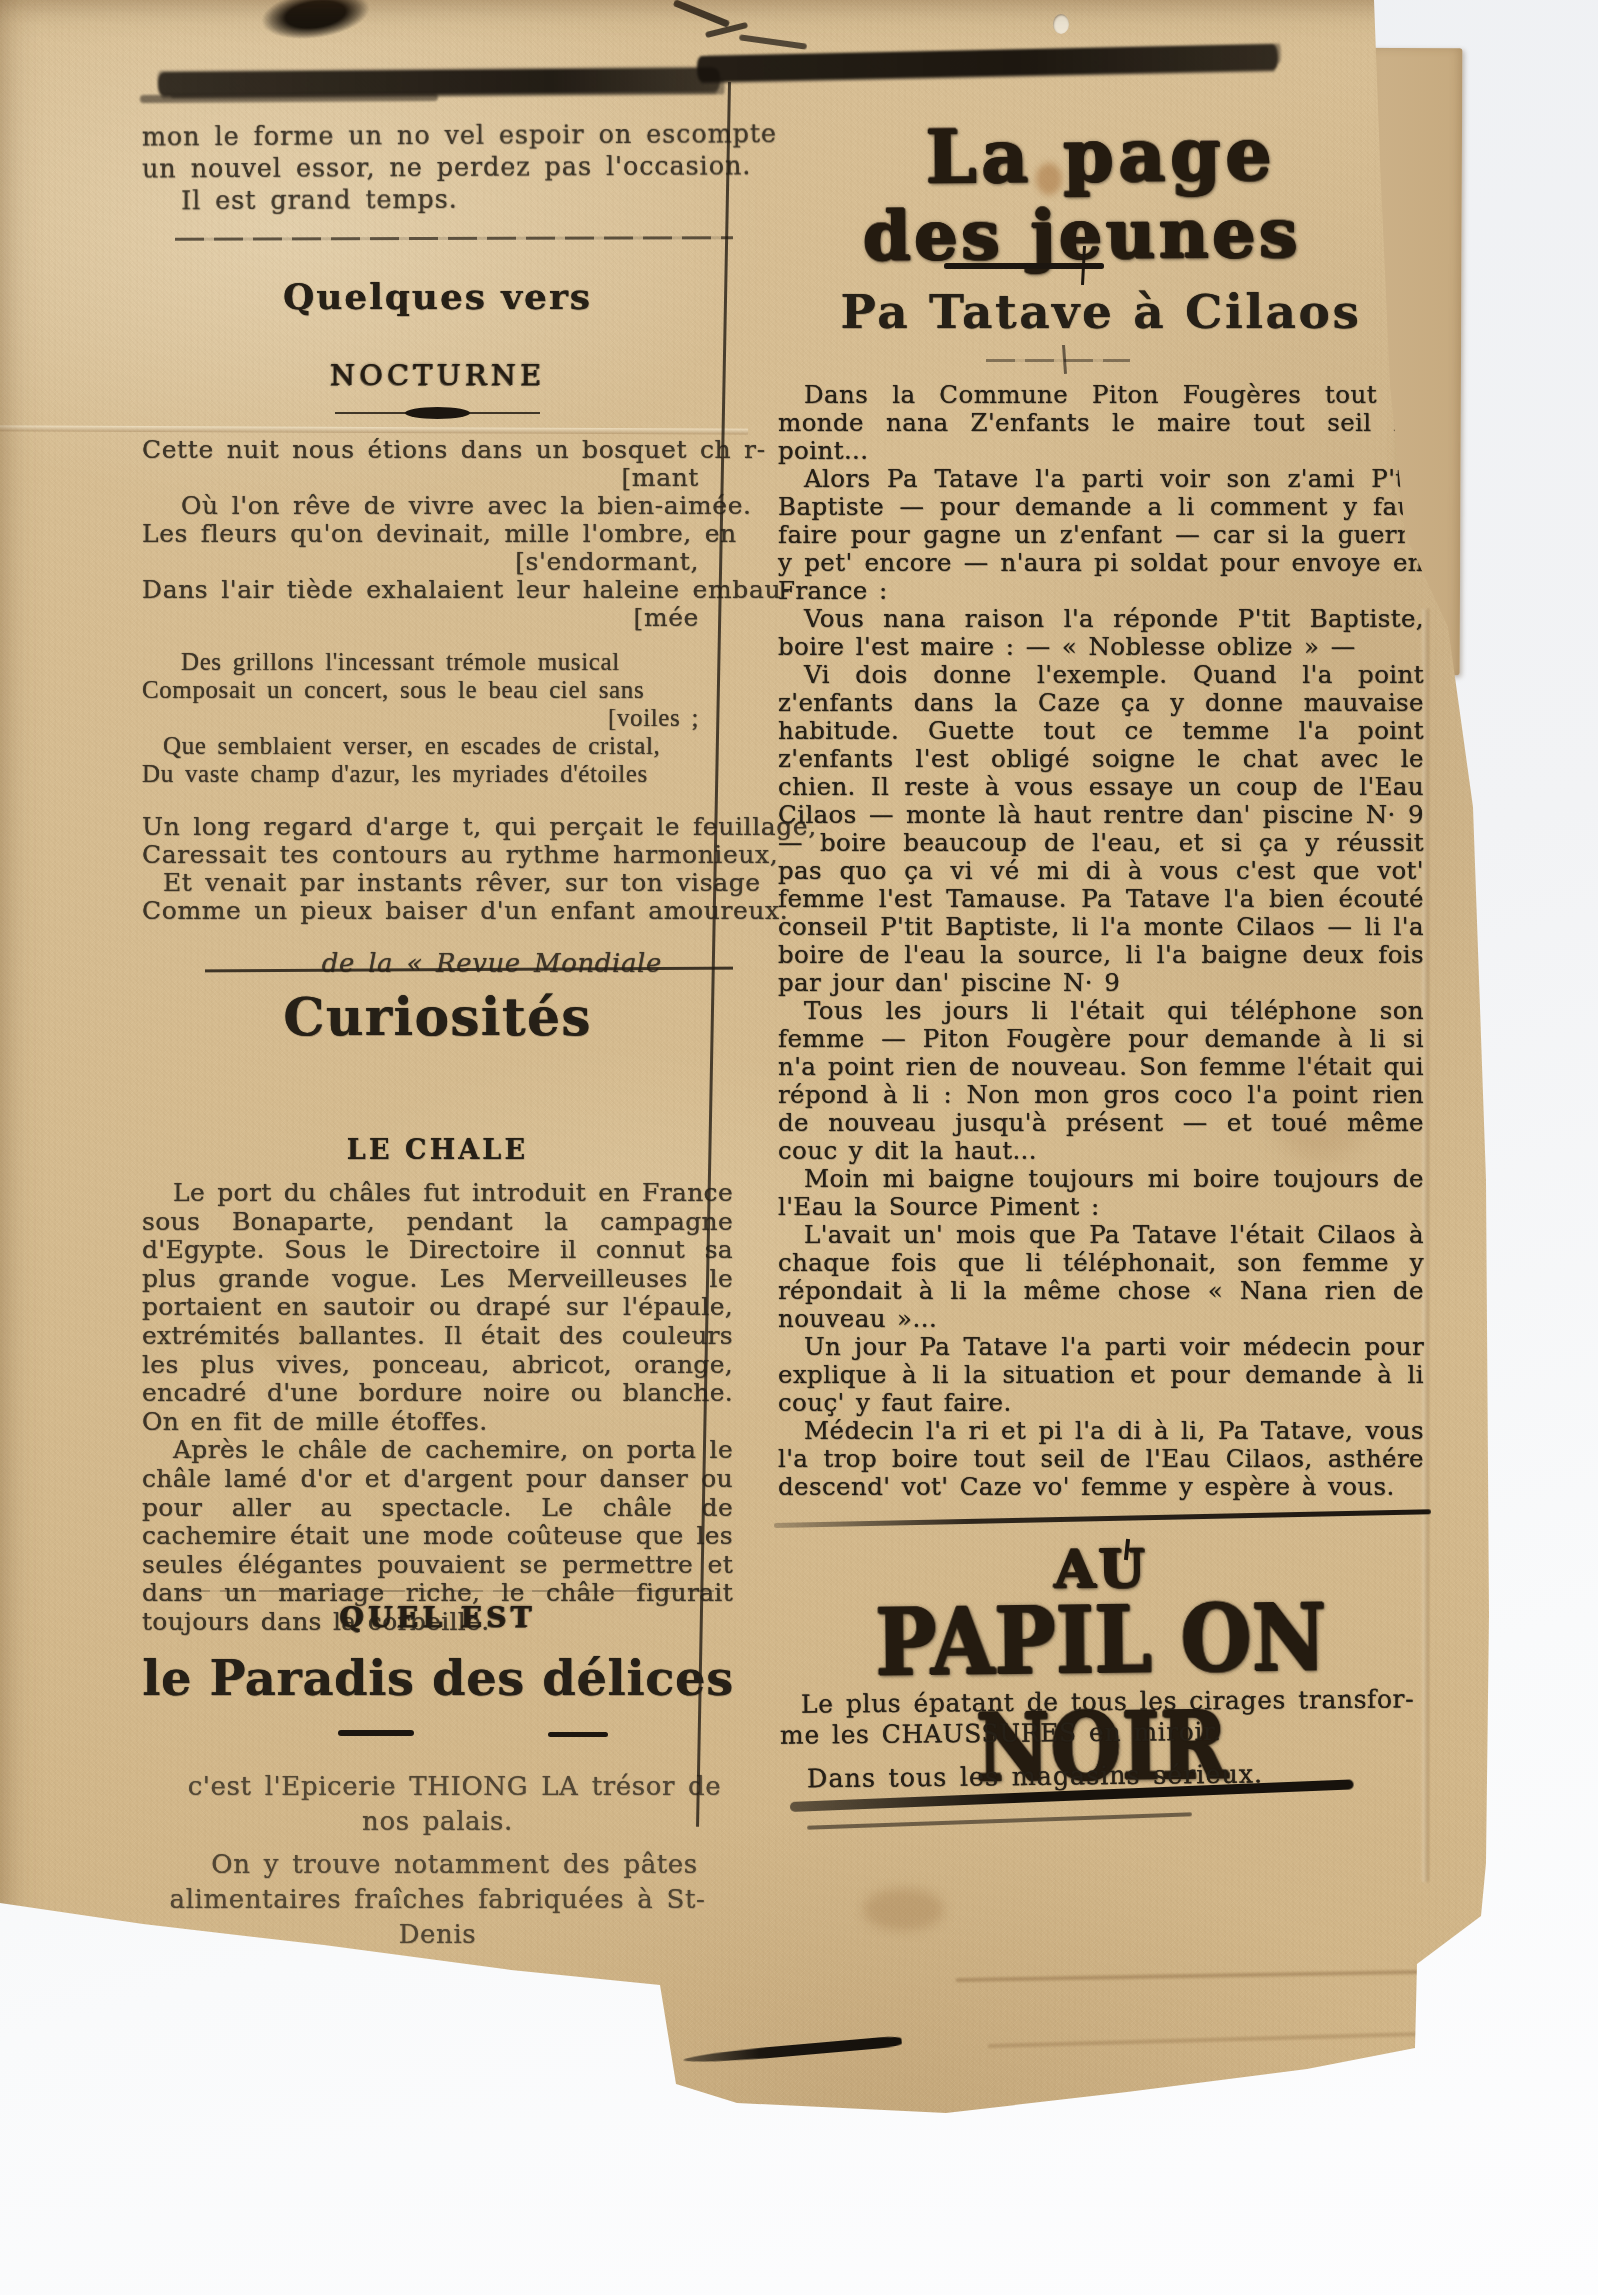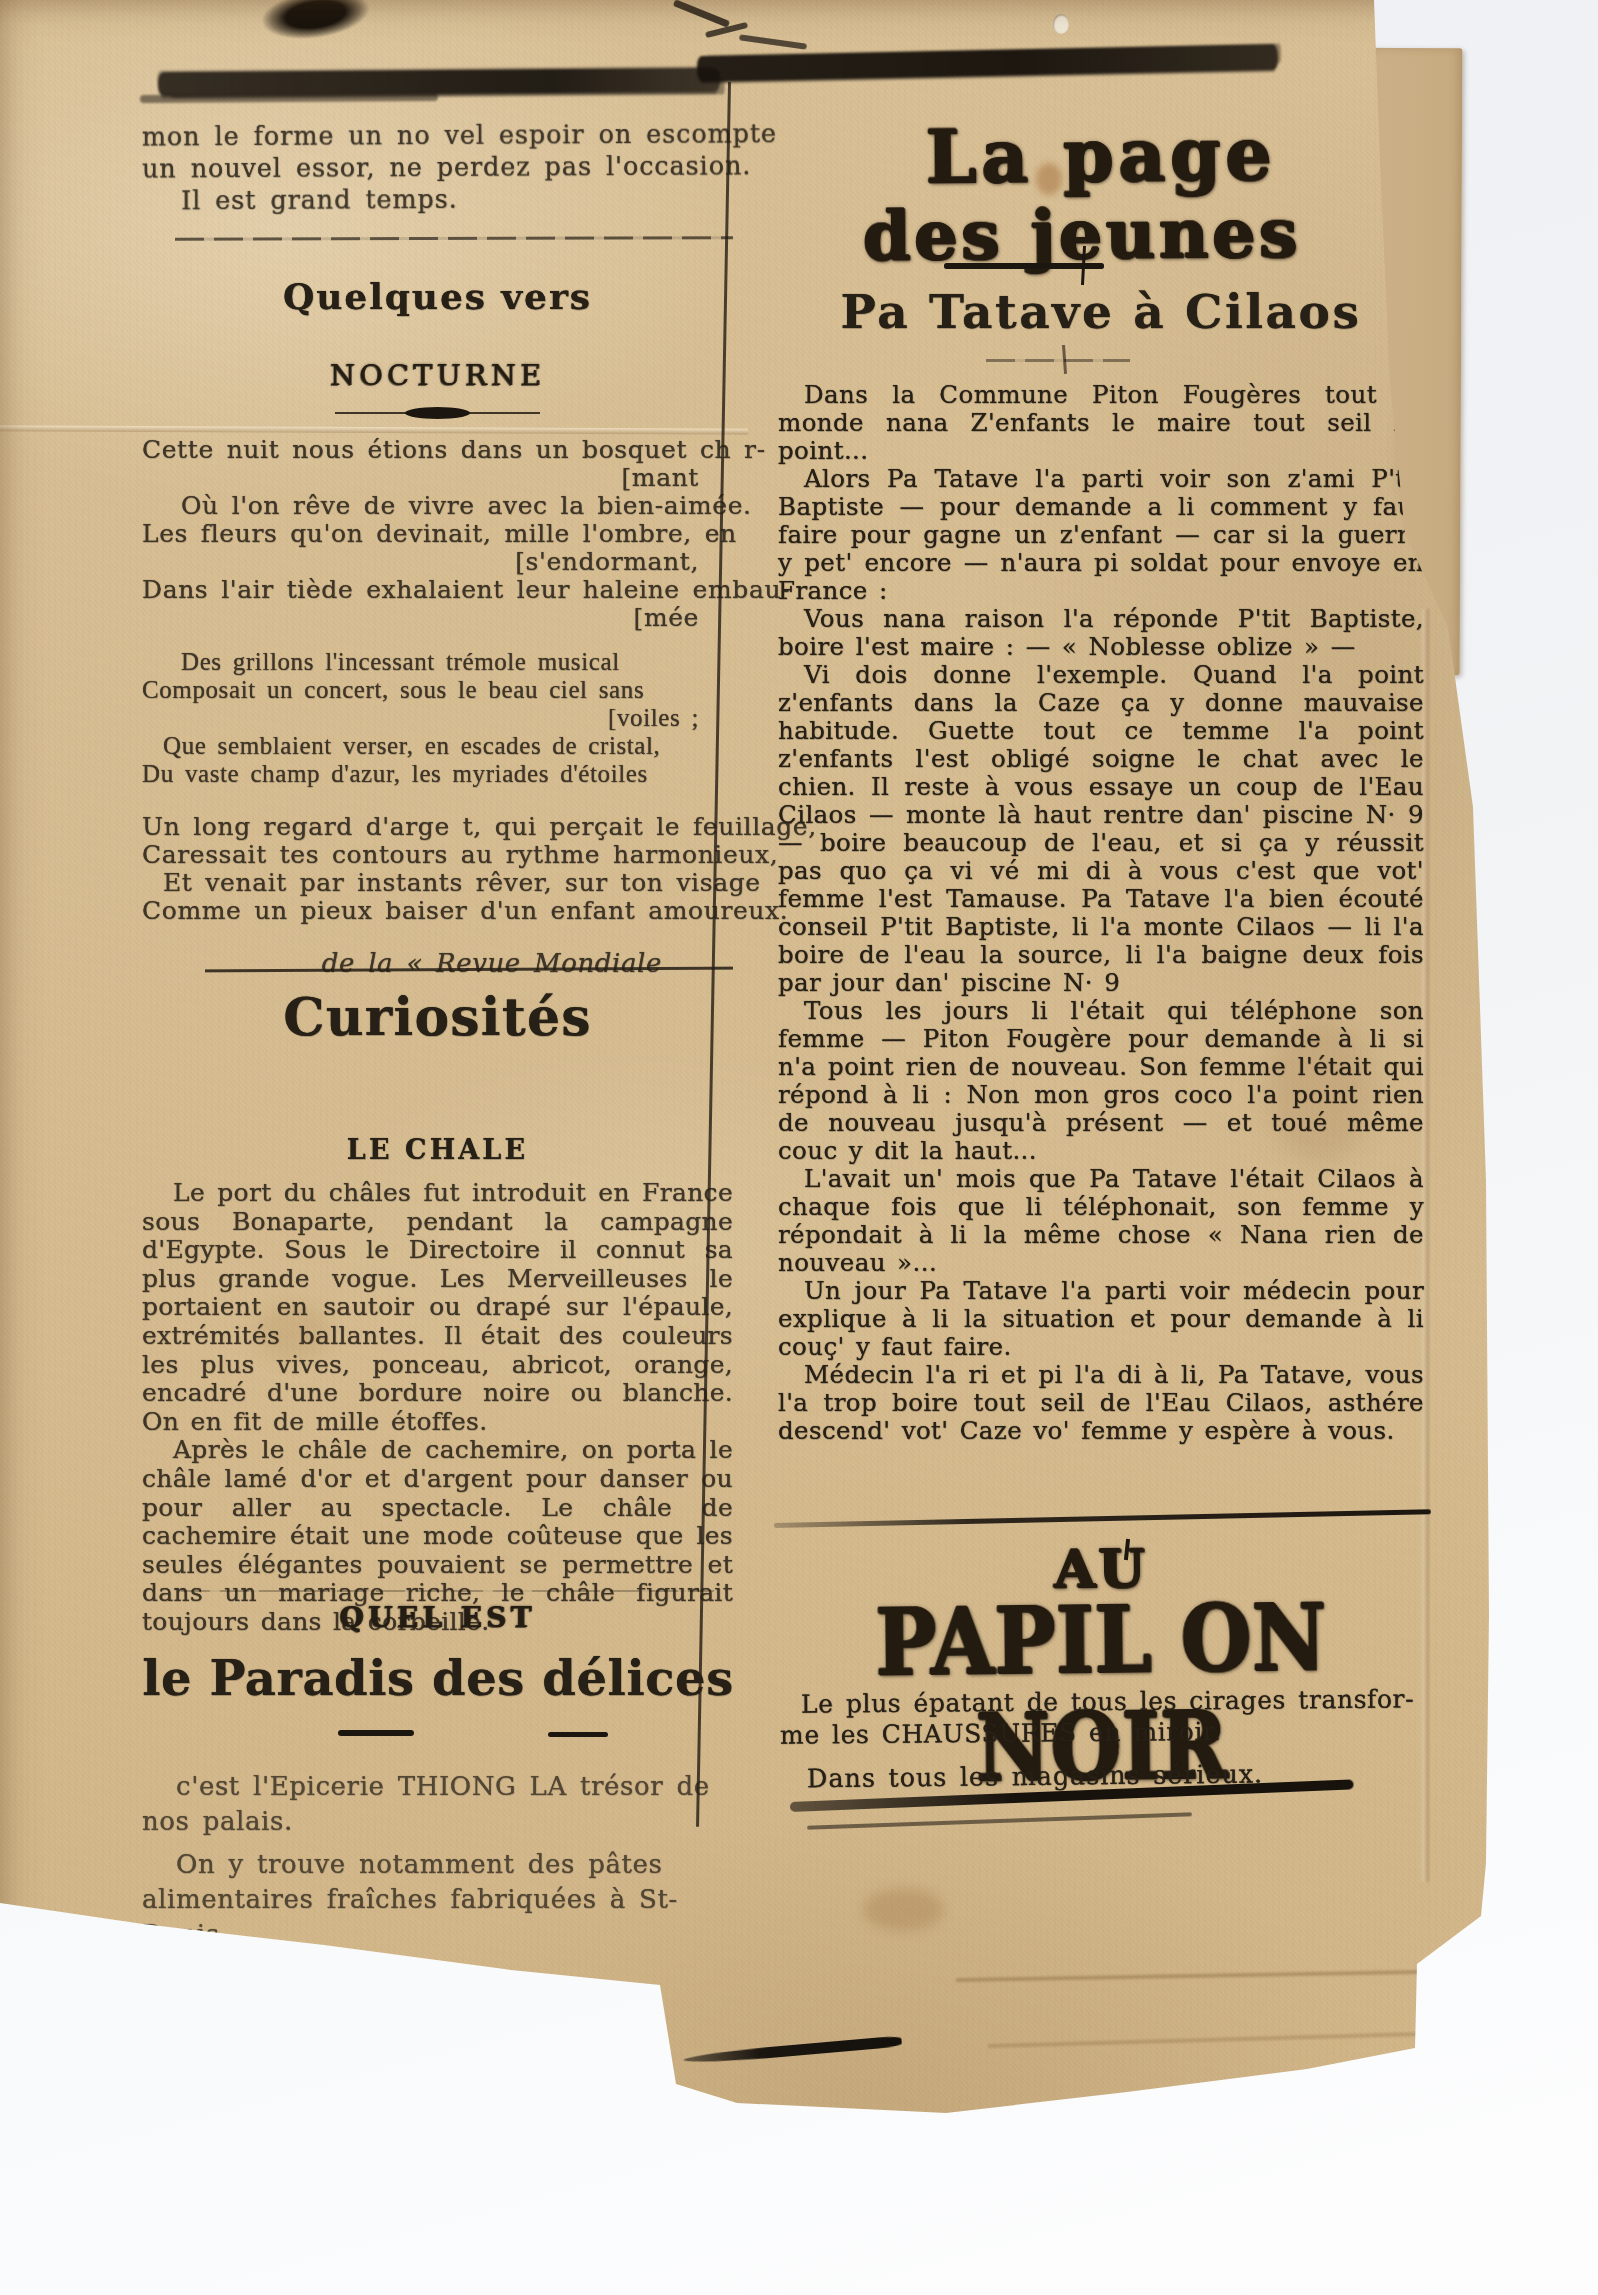--- a/index.html
+++ b/index.html
@@ -53,21 +53,21 @@
   .jc{text-align:justify;}
   .smudge{text-shadow:0.9px 0 0 rgba(30,23,14,.75),-0.6px 0.6px 0 rgba(30,23,14,.55),0 0 2.5px rgba(30,23,14,.65);}
   .fat{color:#241b10;font-weight:bold;
     text-shadow:1.2px 0 0 #241b10,-1.2px 0 0 #241b10,0 1.2px 0 #241b10,0 -1.2px 0 #241b10,
       1.2px 1.2px 0 #241b10,-0.6px -0.6px 0 #241b10,1.9px 1.9px 3.1px rgba(27,20,12,.45),0 0 4.3px rgba(27,20,12,.5);
     filter:blur(0.2px);}
   .pline{white-space:nowrap;}
   .pr{text-align:right;padding-right:34px;}
   .pi1{padding-left:39px;}
   .pi2{padding-left:21px;}
-  p{margin:0;}
+  p{margin:0;text-align:center;}
   
   .rule{position:absolute;background:#241d14;}
   .brokenrule{position:absolute;height:2.5px;
     background:repeating-linear-gradient(90deg,rgba(32,25,16,.85) 0 28.6px,rgba(32,25,16,.18) 28.6px 39px);}
   .mark{position:absolute;background:#1c1610;}
   .stain{position:absolute;border-radius:50%;pointer-events:none;}
   .crease{position:absolute;pointer-events:none;}
 </style>
 </head>
 <body>
@@ -171,20 +171,21 @@
     <div class="t ink ctr" style="left:778px;top:284px;width:646px;font-size:47px;font-weight:700;letter-spacing:2.5px;">Pa Tatave à Cilaos</div>
     <div class="brokenrule" style="left:986px;top:359px;width:144px;opacity:.55;height:2.5px;"></div>
     <div class="mark" style="left:1063px;top:345px;width:2.5px;height:28.6px;transform:rotate(-4deg);opacity:.6;"></div>
 
     <div class="t ink" style="left:778px;top:381px;width:646px;font-size:24.5px;line-height:28px;letter-spacing:0.4px;word-spacing:3.1px;">
       <p class="jc" style="text-indent:26px;">Dans la Commune Piton Fougères tout le monde nana Z'enfants le maire tout seil l'a point...</p>
       <p class="jc" style="text-indent:26px;">Alors Pa Tatave l'a parti voir son z'ami P'tit Baptiste — pour demande a li comment y faut faire pour gagne un z'enfant — car si la guerre y pet' encore — n'aura pi soldat pour envoye en France :</p>
       <p class="jc" style="text-indent:26px;">Vous nana raison l'a réponde P'tit Baptiste, boire l'est maire : — « Noblesse oblize » —</p>
       <p class="jc" style="text-indent:26px;">Vi dois donne l'exemple. Quand l'a point z'enfants dans la Caze ça y donne mauvaise habitude. Guette tout ce temme l'a point z'enfants l'est obligé soigne le chat avec le chien. Il reste à vous essaye un coup de l'Eau Cilaos — monte là haut rentre dan' piscine N· 9 — boire beaucoup de l'eau, et si ça y réussit pas quo ça vi vé mi di à vous c'est que vot' femme l'est Tamause. Pa Tatave l'a bien écouté conseil P'tit Baptiste, li l'a monte Cilaos — li l'a boire de l'eau la source, li l'a baigne deux fois par jour dan' piscine N· 9</p>
       <p class="jc" style="text-indent:26px;">Tous les jours li l'était qui téléphone son femme — Piton Fougère pour demande à li si n'a point rien de nouveau. Son femme l'était qui répond à li : Non mon gros coco l'a point rien de nouveau jusqu'à présent — et toué même couc y dit la haut...</p>
+      <p class="jc" style="text-indent:26px;">Moin mi baigne toujours mi boire toujours de l'Eau la Source Piment :</p>
       <p class="jc" style="text-indent:26px;">L'avait un' mois que Pa Tatave l'était Cilaos à chaque fois que li téléphonait, son femme y répondait à li la même chose « Nana rien de nouveau »...</p>
       <p class="jc" style="text-indent:26px;">Un jour Pa Tatave l'a parti voir médecin pour explique à li la situation et pour demande à li couç' y faut faire.</p>
       <p class="jc" style="text-indent:26px;">Médecin l'a ri et pi l'a di à li, Pa Tatave, vous l'a trop boire tout seil de l'Eau Cilaos, asthére descend' vot' Caze vo' femme y espère à vous.</p>
     </div>
 
     <div class="mark" style="left:774px;top:1523px;width:657px;height:5px;transform:rotate(-1.2deg);transform-origin:left center;border-radius:2.5px;filter:blur(0.3px);background:linear-gradient(90deg,rgba(28,22,16,.25),rgba(28,22,16,.9) 30%,#1c1610);"></div>
     <div class="t fat ctr" style="left:778px;top:1537px;width:646px;font-size:53px;letter-spacing:3.1px;transform:rotate(-.6deg);">AU</div>
     <div class="mark" style="left:1125px;top:1539px;width:4.3px;height:21px;transform:rotate(6deg);"></div>
     <div class="t fat ctr" style="left:765px;top:1587px;width:671px;font-size:81px;letter-spacing:0.6px;transform:scaleY(1.12) rotate(-.6deg);transform-origin:center top;">PAPIL ON NOIR</div>
 

